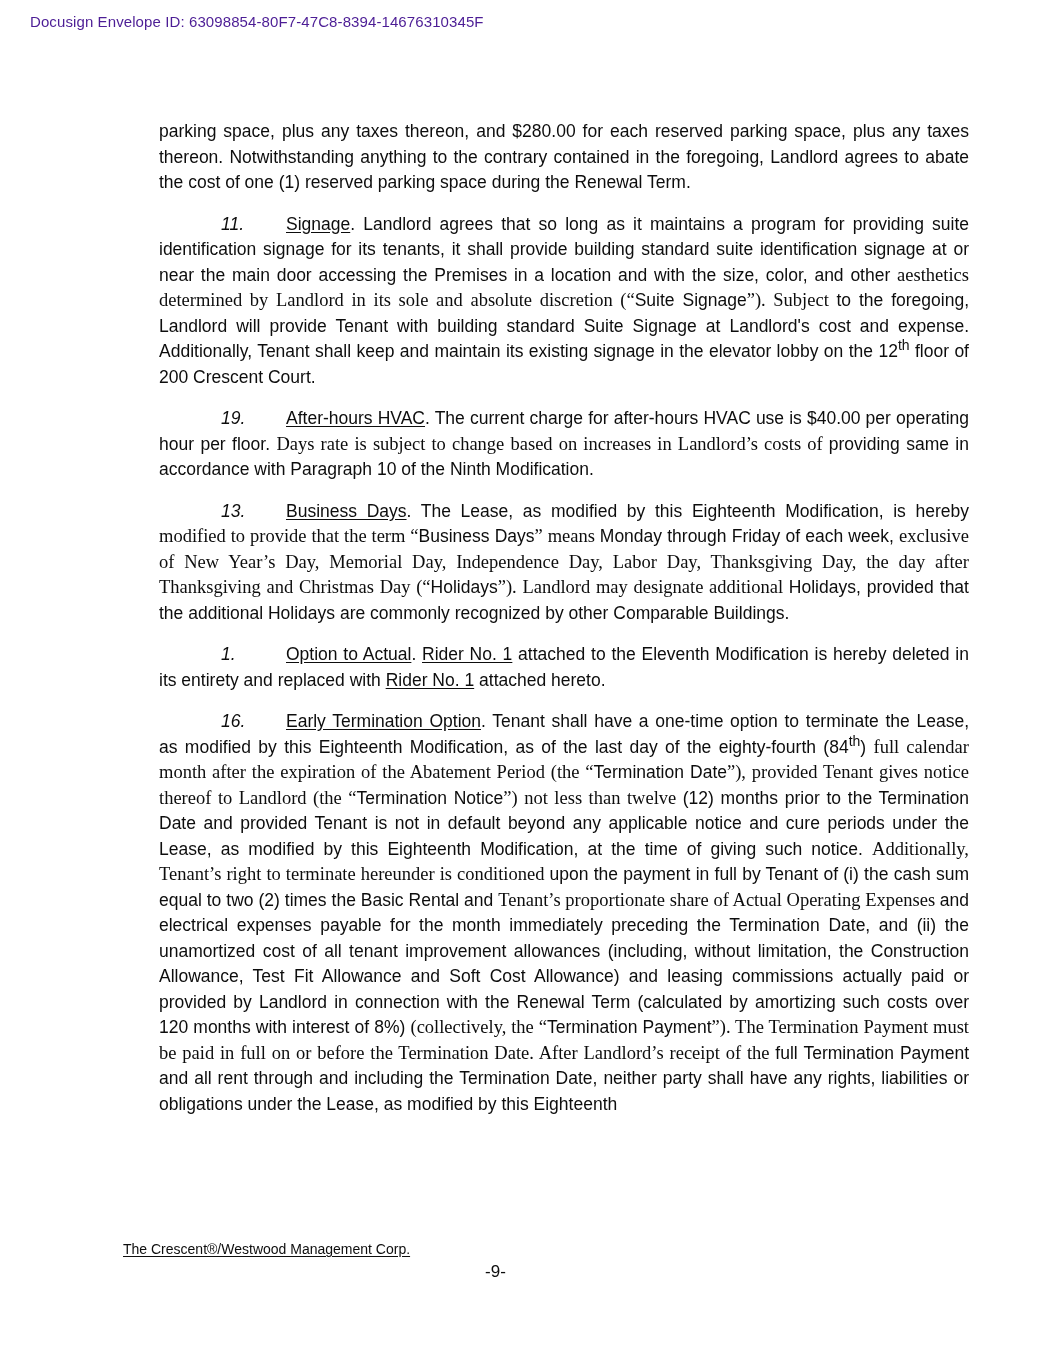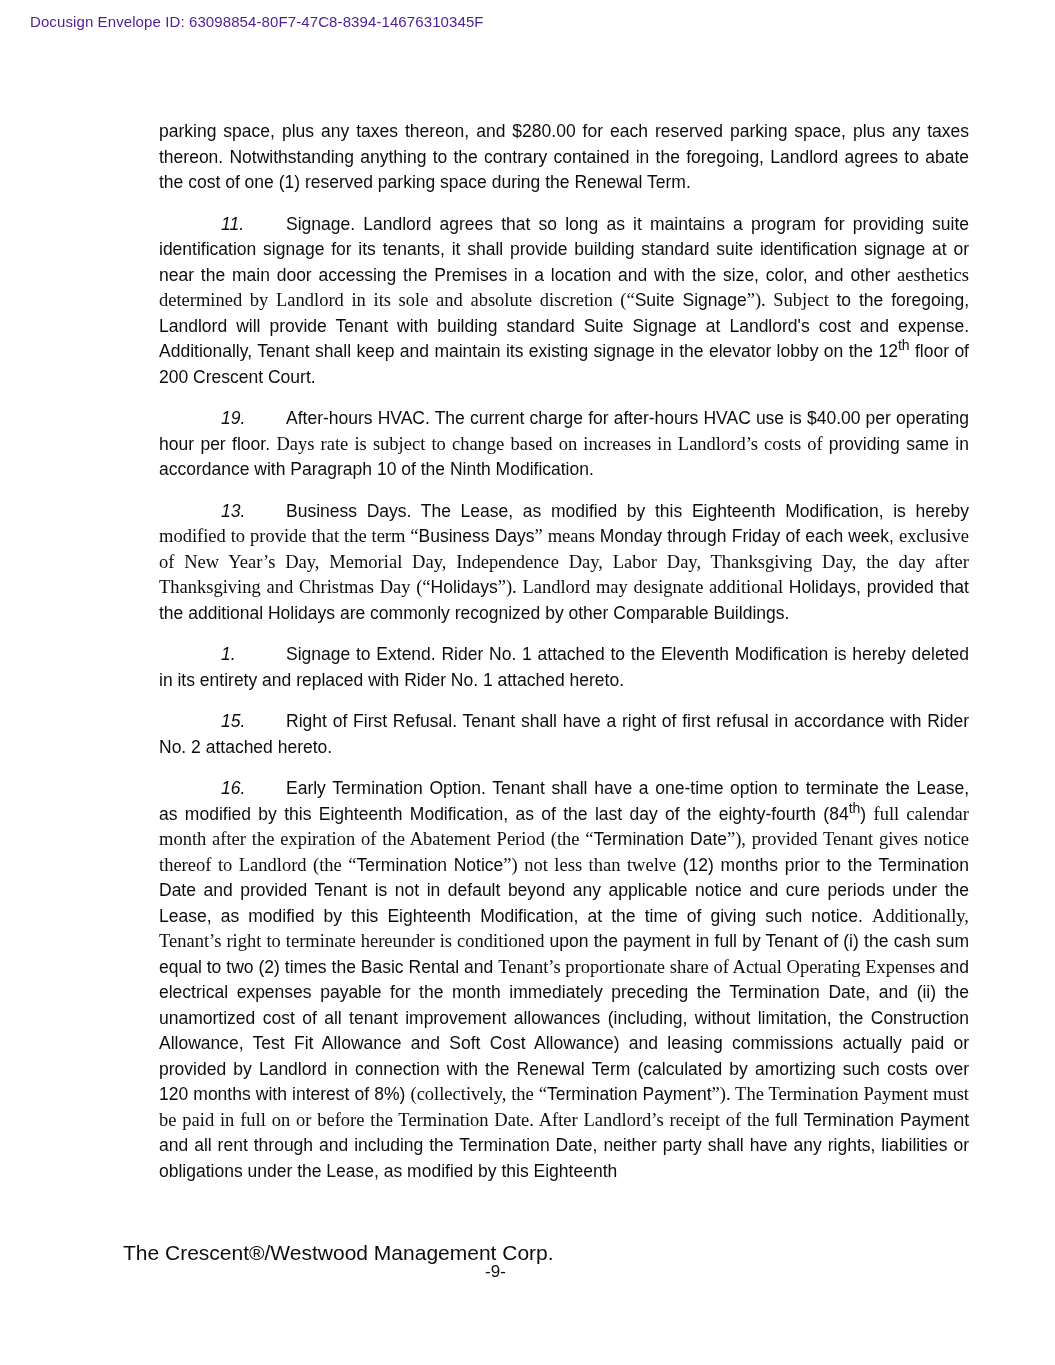--- a/index.html
+++ b/index.html
@@ -20,43 +20,42 @@
   .doc-body {
     position: absolute; left: 123px; top: 119px; width: 810px;
     font-size: 17.5px; line-height: 25.5px;
     text-align: justify;
     margin-left: 36px;
   }
   .para { margin: 0 0 16px 0; }
   .para.numbered { text-indent: 62px; }
   .pnum { display: inline-block; width: 65px; text-indent: 0; font-style: italic; }
   .serif { font-family: "Liberation Serif", serif; font-size: 18.5px; }
-  .u { text-underline-offset: 2px; }
+  .u { text-decoration: underline; text-underline-offset: 2px; }
   .sup { font-size: 14px; vertical-align: 7px; line-height: 0; }
   .footer-company {
     position: absolute; left: 123px; top: 1241px;
-    font-size: 21px;
-    text-underline-offset: 2px;
+    font-size: 14px;
+    text-decoration: underline; text-underline-offset: 2px;
     white-space: nowrap;
   }
   .page-number {
     position: absolute; left: 123px; top: 1262px; width: 745px;
     text-align: center; font-size: 17px;
   }
 </style>
 </head>
 <body>
 
 <div class="envelope">Docusign Envelope ID: 63098854-80F7-47C8-8394-14676310345F</div>
 
 <div class="doc-body">
     <p class="para"><span>parking space, plus any taxes thereon, and $280.00 for each reserved parking space, plus any taxes thereon. Notwithstanding anything to the contrary contained in the foregoing, Landlord agrees to abate the cost of one (1) reserved parking space during the Renewal Term.</span></p>
     <p class="para numbered"><span class="pnum">11.</span><span class="u">Signage</span><span>. Landlord agrees that so long as it maintains a program for providing suite identification signage for its tenants, it shall provide building standard suite identification signage at or near the main door accessing the Premises in a location and with the size, color, and other </span><span class="serif">aesthetics determined by Landlord in its sole and absolute discretion (“</span><span>Suite Signage</span><span class="serif">”).  Subject </span><span>to the foregoing, Landlord will provide Tenant with building standard Suite Signage at Landlord's cost and expense. Additionally, Tenant shall keep and maintain its existing signage in the elevator lobby on the 12</span><span class="sup">th</span><span> floor of 200 Crescent Court.</span></p>
     <p class="para numbered"><span class="pnum">19.</span><span class="u">After-hours HVAC</span><span>.  The current charge for after-hours HVAC use is $40.00 per operating hour per floor.  </span><span class="serif">Days rate is subject to change based on increases in Landlord’s costs of </span><span>providing same in accordance with Paragraph 10 of the Ninth Modification.</span></p>
     <p class="para numbered"><span class="pnum">13.</span><span class="u">Business Days</span><span>. The Lease, as modified by this Eighteenth Modification, is hereby </span><span class="serif">modified to provide that the term “</span><span>Business Days</span><span class="serif">” means </span><span>Monday through Friday of each week, </span><span class="serif">exclusive of New Year’s Day, Memorial Day, Independence Day, Labor Day, Thanksgiving Day, the day after Thanksgiving and Christmas Day (“</span><span>Holidays</span><span class="serif">”).  Landlord may designate additional </span><span>Holidays, provided that the additional Holidays are commonly recognized by other Comparable Buildings.</span></p>
-    <p class="para numbered"><span class="pnum">1.</span><span class="u">Signage to Extend</span><span>. </span><span class="u">Rider No. 1</span><span> attached to the Eleventh Modification is hereby deleted in its entirety and replaced with </span><span class="u">Rider No. 1</span><span> attached hereto.</span></p>
-    <p class="para numbered"><span class="pnum">15.</span><span class="u">Right of First Refusal</span><span>. Tenant shall have a right of first refusal in accordance with </span><span class="u">Rider No. 2</span><span> attached hereto.</span></p>
+    <p class="para numbered"><span class="pnum">1.</span><span class="u">Option to Actual</span><span>. </span><span class="u">Rider No. 1</span><span> attached to the Eleventh Modification is hereby deleted in its entirety and replaced with </span><span class="u">Rider No. 1</span><span> attached hereto.</span></p>
     <p class="para numbered"><span class="pnum">16.</span><span class="u">Early Termination Option</span><span>. Tenant shall have a one-time option to terminate the Lease, as modified by this Eighteenth Modification, as of the last day of the eighty-fourth (84</span><span class="sup">th</span><span>) </span><span class="serif">full calendar month after the expiration of the Abatement Period (the “</span><span>Termination Date</span><span class="serif">”), provided Tenant gives notice thereof to Landlord (the “</span><span>Termination Notice</span><span class="serif">”) not less than twelve </span><span>(12) months prior to the Termination Date and provided Tenant is not in default beyond any applicable notice and cure periods under the Lease, as modified by this Eighteenth Modification, at the time of giving such notice. </span><span class="serif">Additionally, Tenant’s right to terminate hereunder is conditioned </span><span>upon the payment in full by Tenant of (i) the cash sum equal to two (2) times the Basic Rental and </span><span class="serif">Tenant’s proportionate share of Actual Operating Expenses </span><span>and electrical expenses payable for the month immediately preceding the Termination Date, and (ii) the unamortized cost of all tenant improvement allowances (including, without limitation, the Construction Allowance, Test Fit Allowance and Soft Cost Allowance) and leasing commissions actually paid or provided by Landlord in connection with the Renewal Term (calculated by amortizing such costs over 120 months with interest of 8%) </span><span class="serif">(collectively, the “</span><span>Termination Payment</span><span class="serif">”).  The Termination Payment must be paid in full on or before the Termination Date. After Landlord’s receipt of the </span><span>full Termination Payment and all rent through and including the Termination Date, neither party shall have any rights, liabilities or obligations under the Lease, as modified by this Eighteenth</span></p>
   </div>
 
 <div class="footer-company">The Crescent®/Westwood Management Corp.</div>
 
 <div class="page-number">-9-</div>
 
 </body></html>

